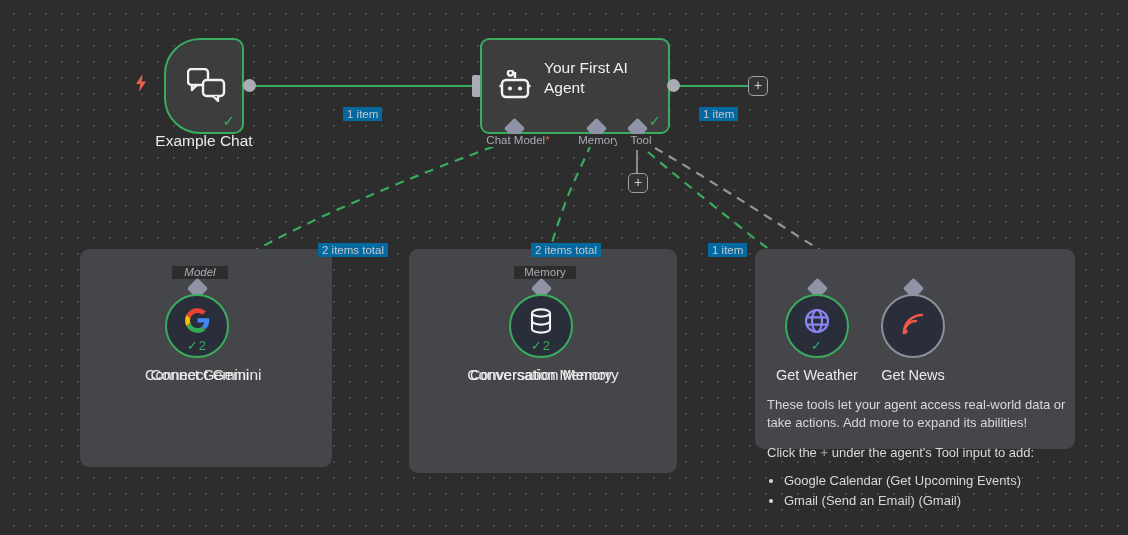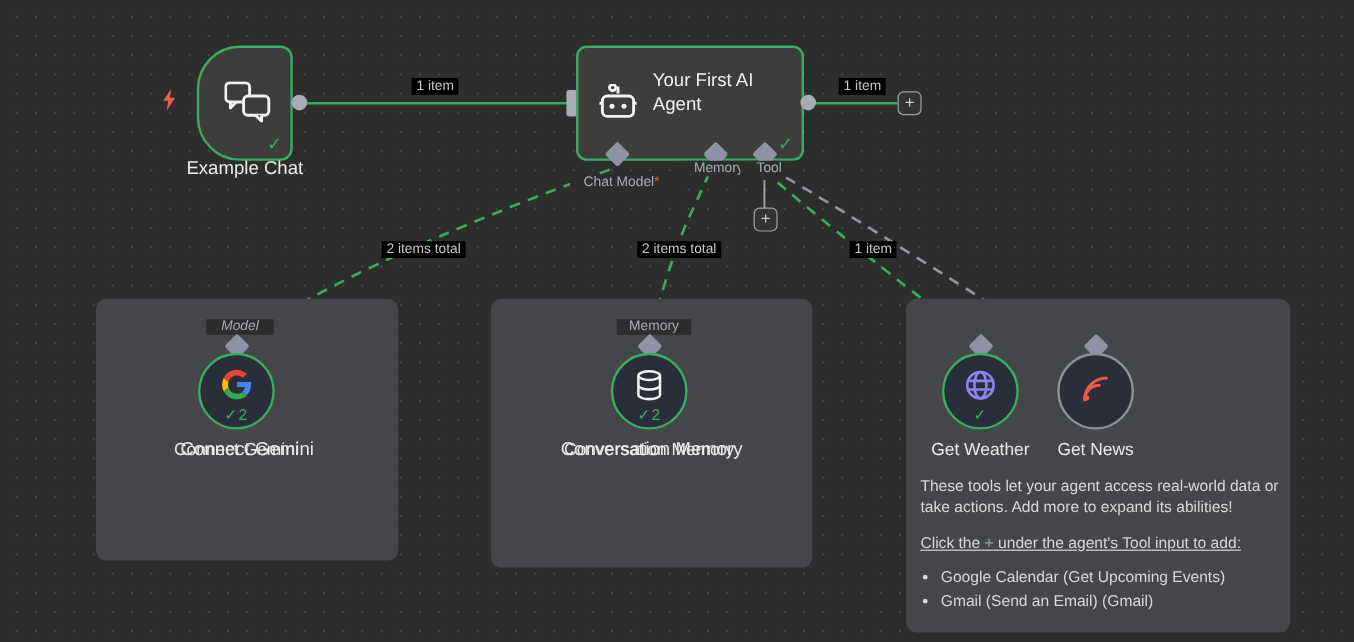--- a/index.html
+++ b/index.html
@@ -87,21 +87,21 @@
     position:absolute;width:15px;height:15px;background:#8f93a6;
     transform:rotate(45deg);border-radius:2px;
   }
   .port-name{
     position:absolute;color:#a9acb5;font-size:11.5px;line-height:13px;
     text-align:center;background:#2d2d2d;padding:0 3px;white-space:nowrap;
   }
   .req{color:#e8604c;}
   .edge-label{
     position:absolute;color:#c5c7cc;font-size:11.5px;line-height:14px;
-    background:#000000;padding:0 4px;white-space:nowrap;
+    background:#0369a1;padding:0 4px;white-space:nowrap;margin-top:42px;
   }
   .sub-name{
     position:absolute;text-align:center;color:#eaeaea;
     font-size:14.5px;line-height:18px;white-space:nowrap;
   }
   .bullets{margin:0;padding-left:17px;}
   .bullets li{margin:2px 0;}
   .inline-plus{color:#8a8d94;font-weight:bold;}
 </style>
 </head>
@@ -127,23 +127,23 @@
 </svg>
 
 <div class="note" style="left:80px;top:249px;width:252px;height:218px;">
   <div class="note-title" style="top:117px;">Connect Gemini</div>
 </div>
 
 <div class="note" style="left:409px;top:249px;width:268px;height:224px;">
   <div class="note-title" style="top:117px;">Conversation Memory</div>
 </div>
 
-<div class="note" style="left:755px;top:249px;width:320px;height:278px;">
+<div class="note" style="left:755px;top:249px;width:320px;height:200px;">
   <div class="note-body" style="left:12px;top:147px;width:300px;">These tools let your agent access real-world data or take actions. Add more to expand its abilities!</div>
-  <div class="note-body" style="left:12px;top:195px;width:302px;text-decoration:underline;">
+  <div class="note-body" style="left:12px;top:195px;width:302px;">
     <span>Click the</span>
     <span class="inline-plus">+</span>
     <span>under the agent's Tool input to add:</span>
   </div>
   <ul class="note-body bullets" style="left:12px;top:221px;width:300px;">
     <li>Google Calendar (Get Upcoming Events)</li>
     <li>Gmail (Send an Email) (Gmail)</li>
   </ul>
 </div>
 
@@ -177,21 +177,21 @@
   </svg>
   <div class="agent-title">Your First AI Agent</div>
   <div class="node-check">✓</div>
 </div>
 <div class="port-dot" style="left:667px;top:79px;"></div>
 <div class="plus-btn" style="left:748px;top:76px;">+</div>
 <div class="edge-label" style="left:343px;top:65px;">1 item</div>
 <div class="edge-label" style="left:699px;top:65px;">1 item</div>
 
 <div class="diamond" style="left:507px;top:121px;"></div>
-<div class="port-name" style="left:475px;top:146px;width:80px;">
+<div class="port-name" style="left:475px;top:134px;width:80px;">
   <span>Chat Model</span><span class="req">*</span>
 </div>
 <div class="diamond" style="left:589px;top:121px;"></div>
 <div class="port-name" style="left:566px;top:134px;width:60px;">Memory</div>
 <div class="diamond" style="left:630px;top:121px;"></div>
 <div class="port-name" style="left:617px;top:134px;width:42px;">Tool</div>
 <div class="plus-btn" style="left:628px;top:173px;">+</div>
 
 <div class="port-name" style="left:172px;top:266px;width:50px;font-style:italic;">Model</div>
 <div class="diamond" style="left:190px;top:281px;"></div>

